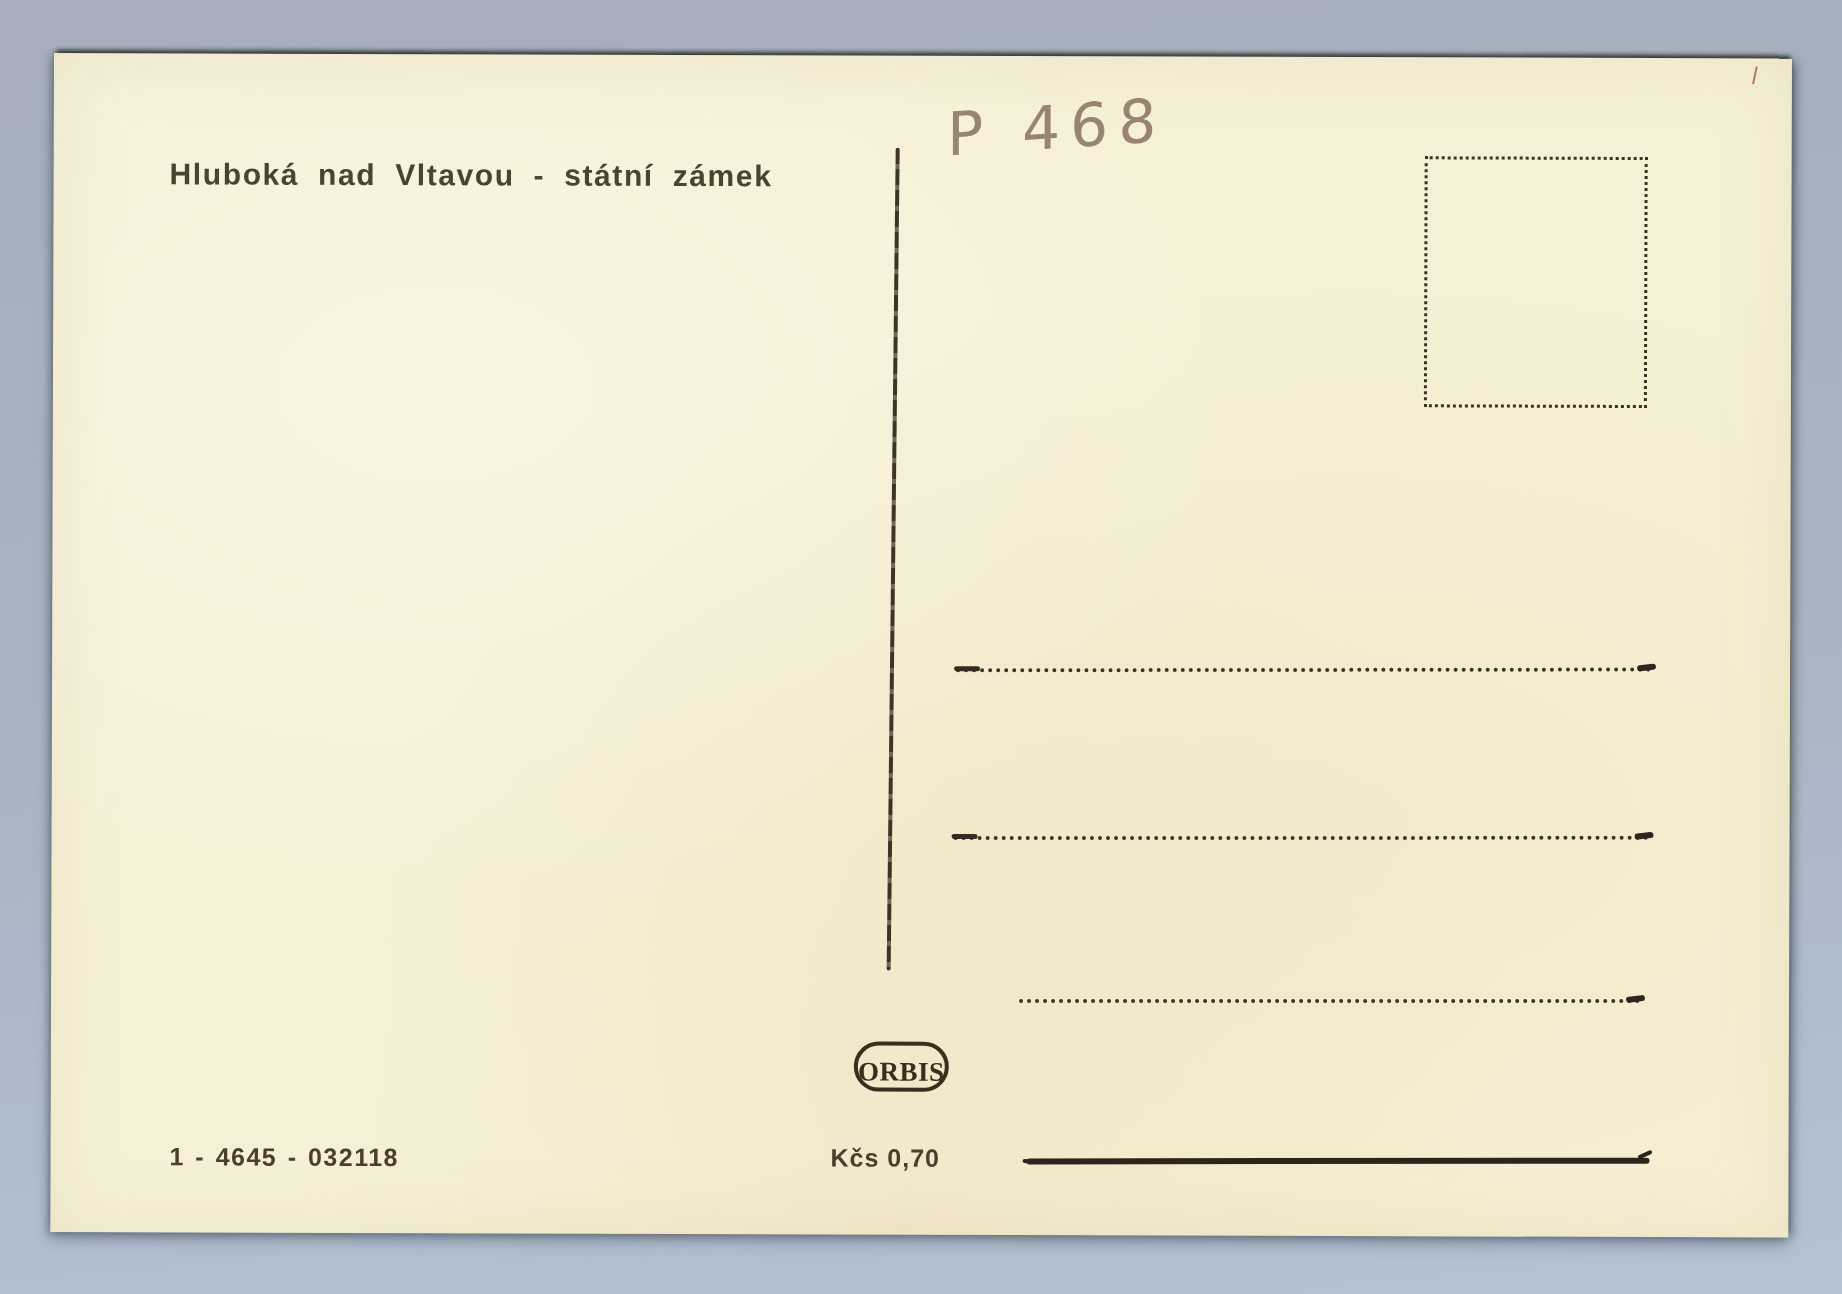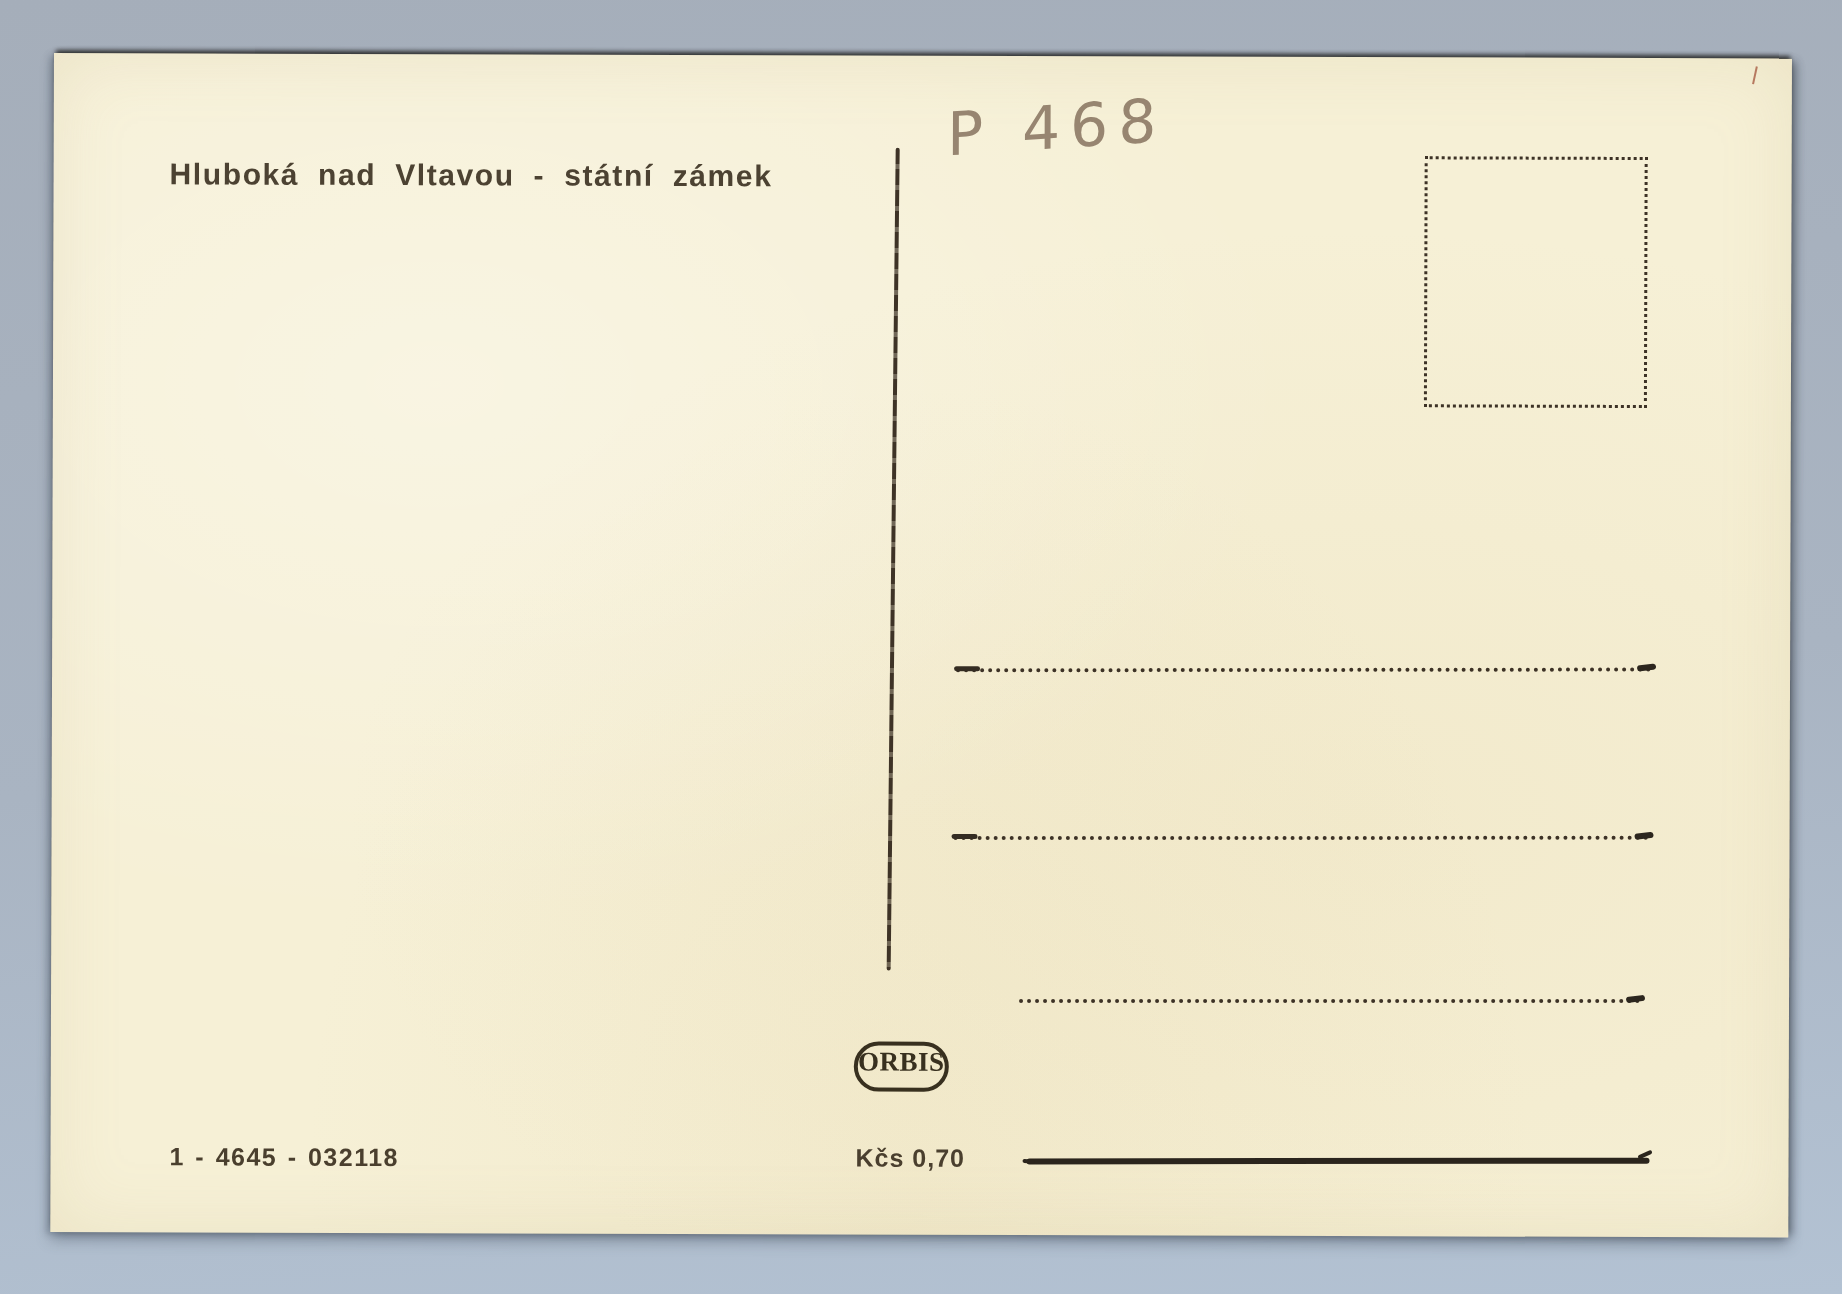--- a/index.html
+++ b/index.html
@@ -125,21 +125,21 @@
     transform: rotate(6deg);
   }
 
   .orbis-logo {
     position: absolute;
     left: 803px; top: 986px;
     width: 95px; height: 50px;
     border: 4px solid #38301f;
     border-radius: 25px;
     display: flex;
-    align-items: flex-start;
+    align-items: flex-end;
     justify-content: center;
     color: #38301f;
   }
   .orbis-logo .logo-text {
     font-family: "Liberation Serif", serif;
     font-weight: bold;
     font-size: 27px;
     letter-spacing: 0.5px;
     padding-top: 1px;
   }
@@ -151,21 +151,21 @@
     font-weight: bold;
     letter-spacing: 1.5px;
     word-spacing: 2px;
     color: #4a3f2e;
     white-space: nowrap;
     text-align: center;
   }
 
   .price {
     position: absolute;
-    left: 805px; top: 1088px;
+    left: 780px; top: 1088px;
     font-size: 25px;
     font-weight: bold;
     letter-spacing: 1px;
     color: #4a3f2e;
     white-space: nowrap;
   }
 
   .scratch-mark {
     position: absolute;
     left: 1700px; top: 8px;

